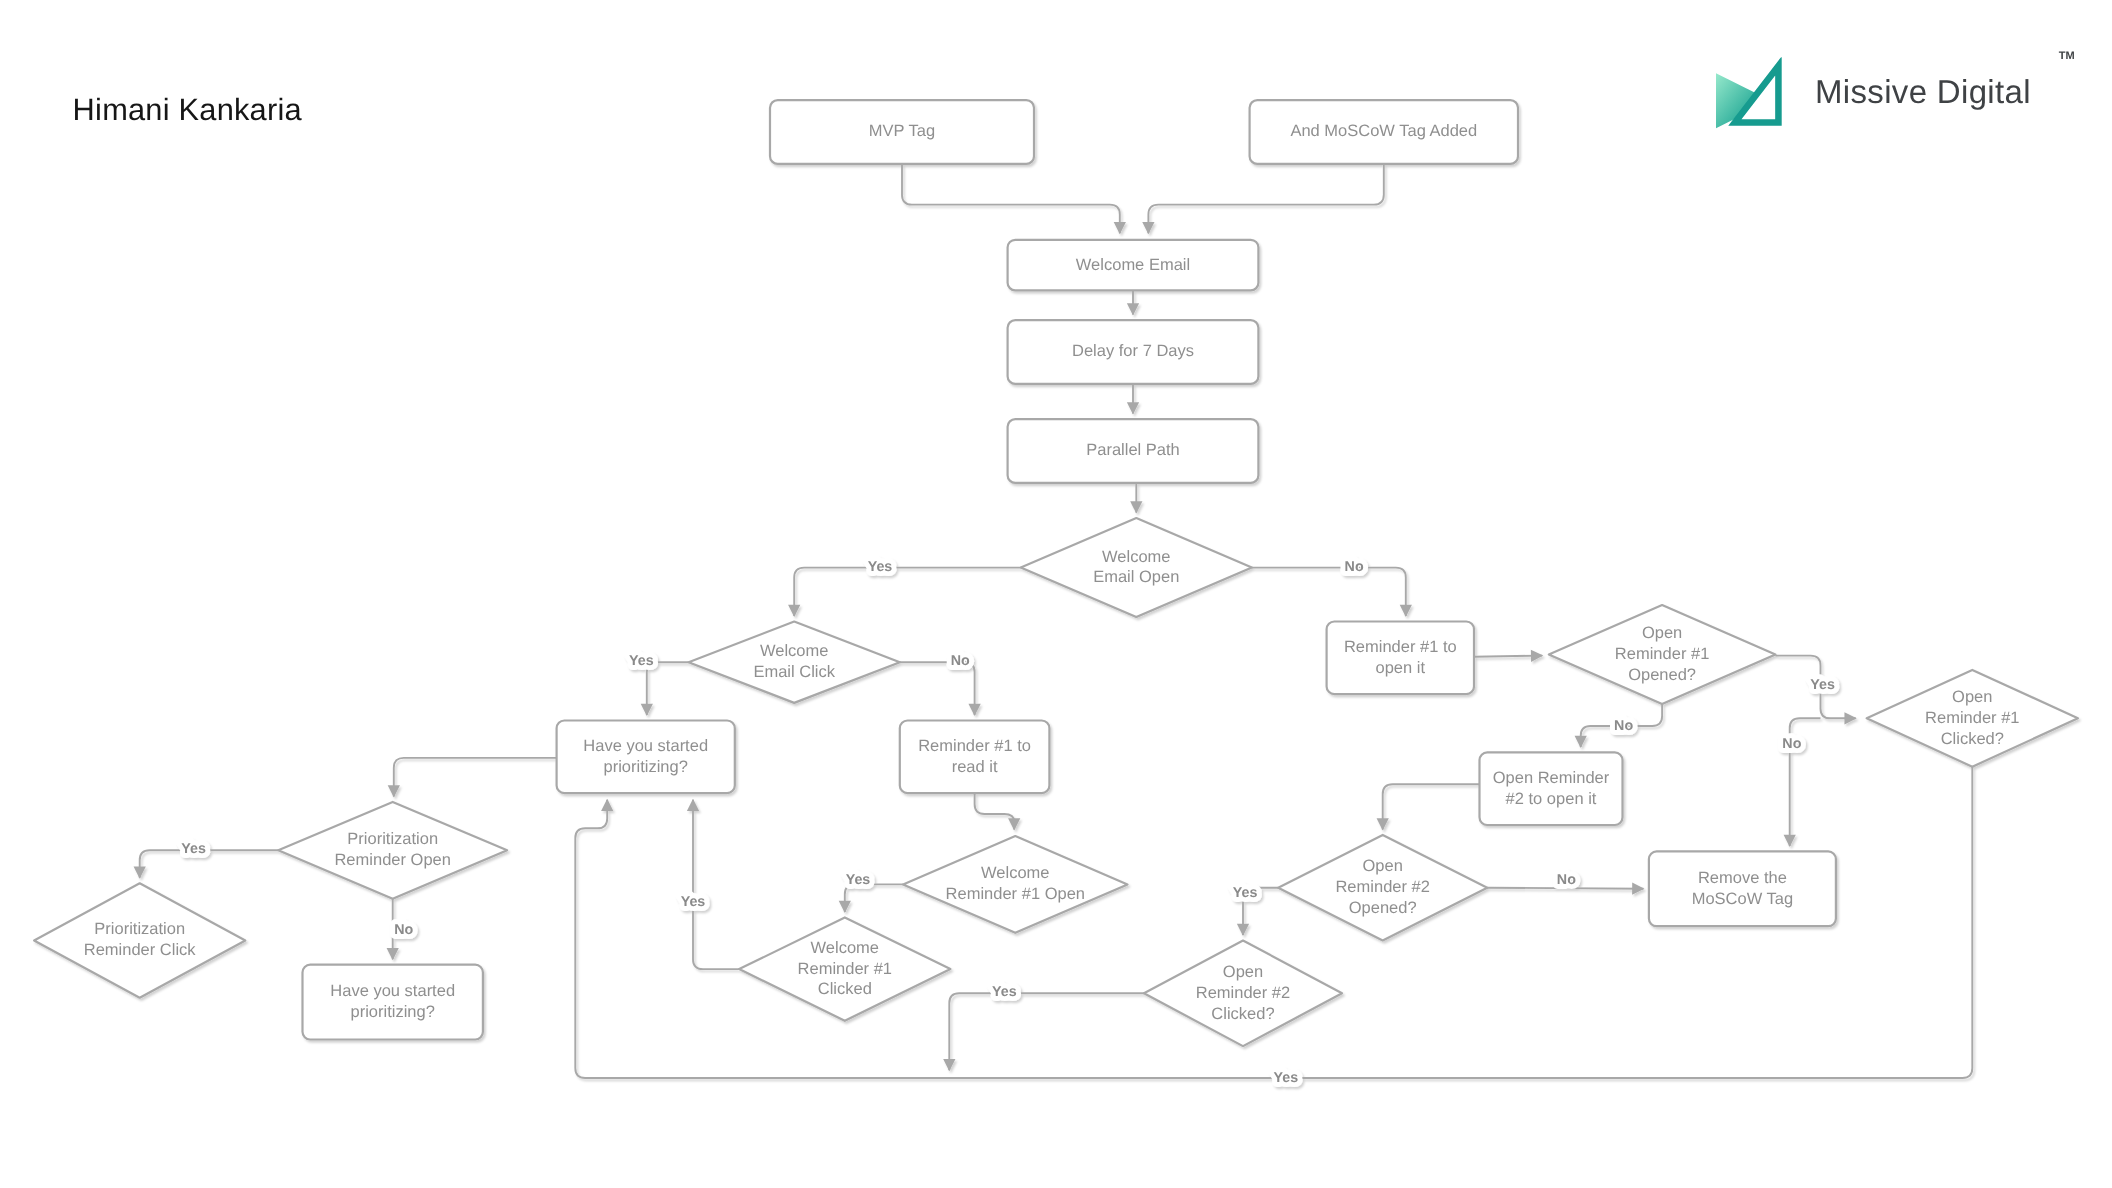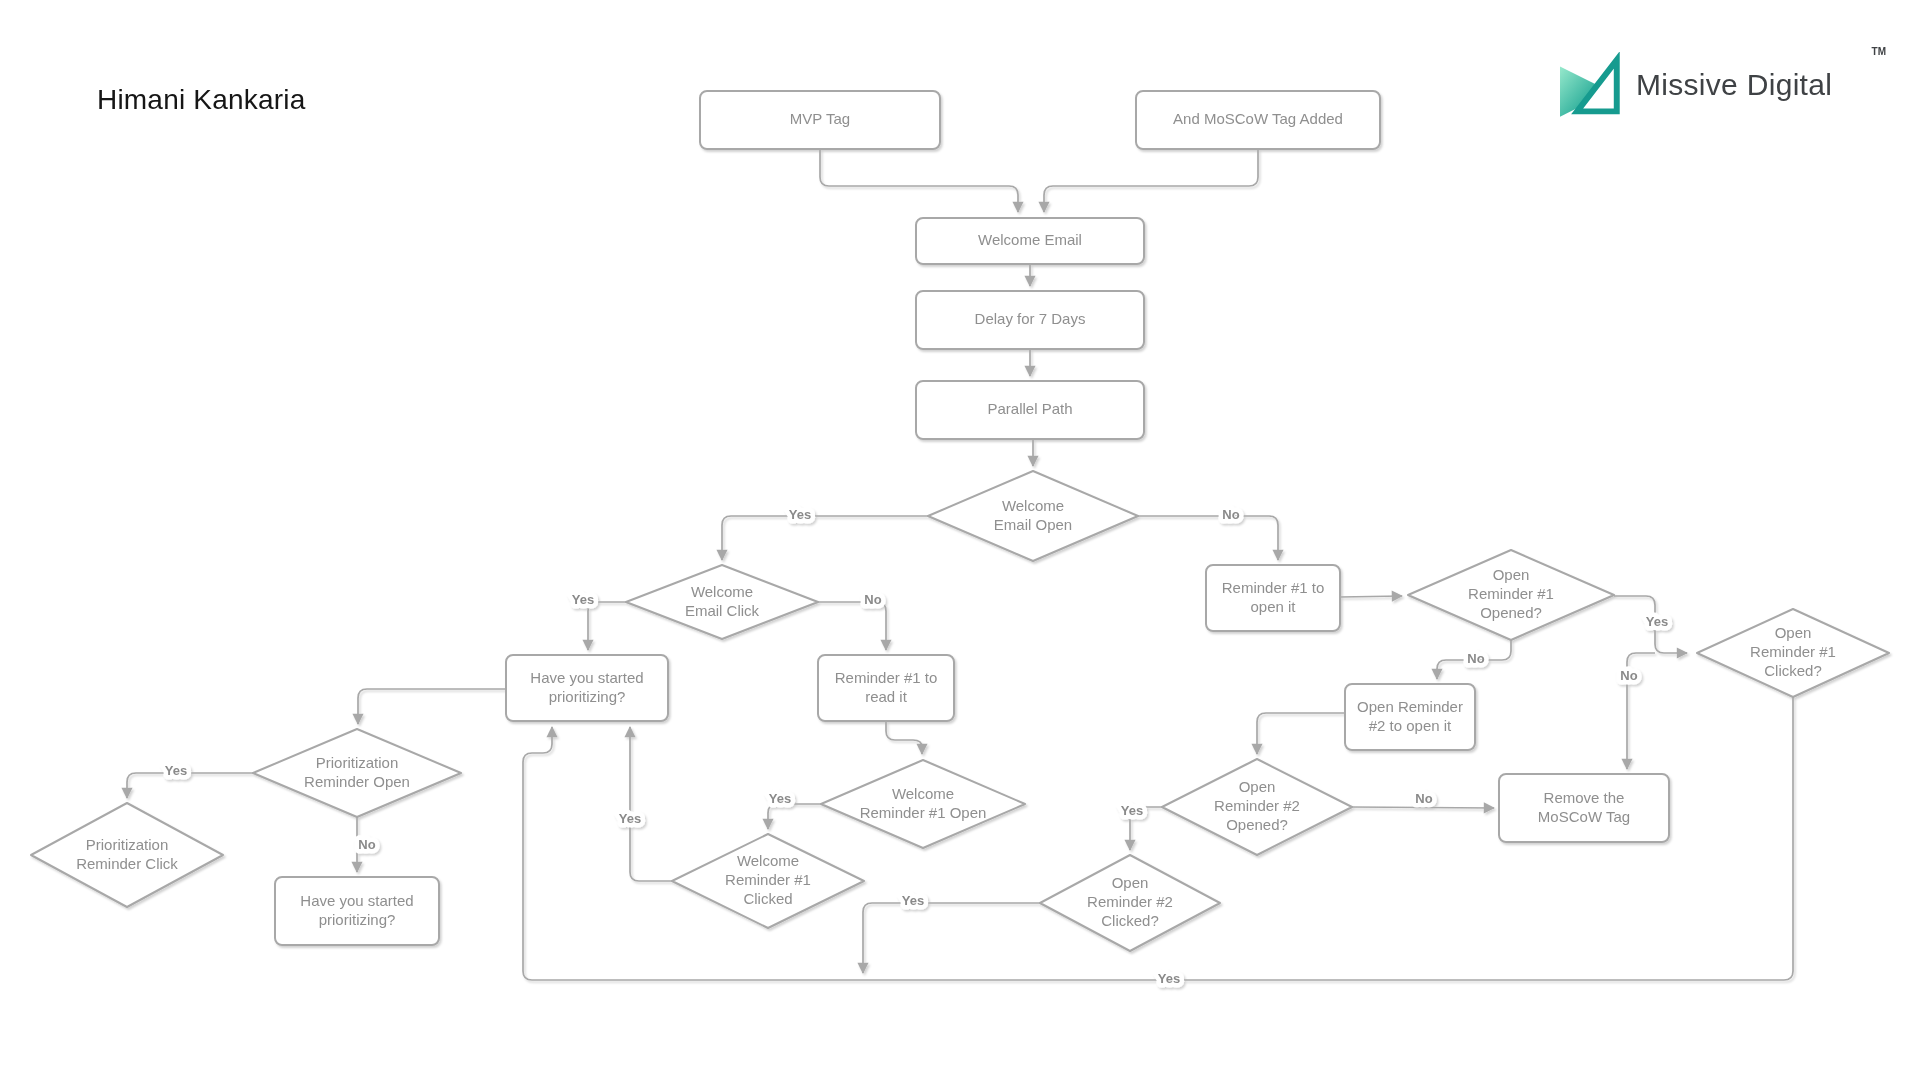--- a/index.html
+++ b/index.html
@@ -1,20 +1,20 @@
 <!DOCTYPE html>
 <html><head>
 <meta charset="utf-8">
 <style>
   html,body{margin:0;padding:0;background:#ffffff;}
   .page{position:relative;width:1920px;height:1080px;background:#fff;overflow:hidden;
         font-family:"Liberation Sans",sans-serif;}
-  .author{position:absolute;left:66px;top:84px;font-size:28px;font-weight:500;color:#161616;letter-spacing:.2px;margin-left:31px;}
+  .author{position:absolute;left:66px;top:84px;font-size:28px;font-weight:500;color:#161616;letter-spacing:.2px;}
   .brand{position:absolute;right:30px;top:52px;width:330px;height:80px;}
-  .brand-row{display:flex;align-items:center;gap:10px;}
+  .brand-row{display:flex;align-items:center;gap:24px;}
   .brand-text{font-size:30px;color:#3f4245;font-weight:500;letter-spacing:.3px;white-space:nowrap;}
   .brand-tm{position:absolute;right:4px;top:-6px;font-size:10px;color:#3f4245;font-weight:700;}
   svg.flow{position:absolute;left:0;top:0;}
   text.node-label{fill:#8f8f8f;font-size:15px;font-family:"Liberation Sans",sans-serif;}
   text.edge-label{fill:#8a8a8a;font-size:13px;font-weight:700;font-family:"Liberation Sans",sans-serif;
                   paint-order:stroke;stroke:#ffffff;stroke-width:9px;stroke-linejoin:round;}
 </style>
 </head>
 <body>
 

